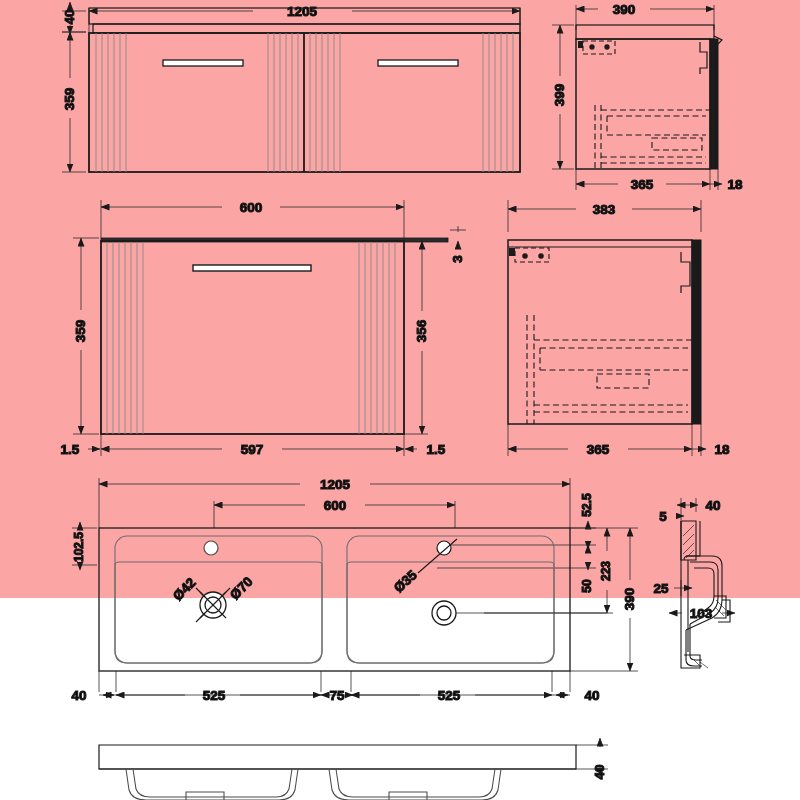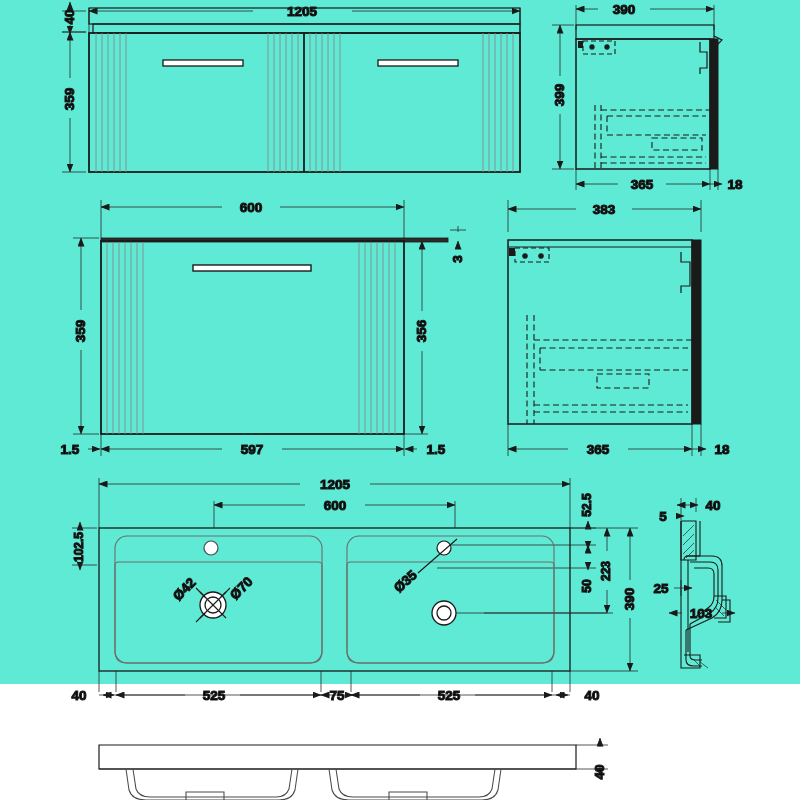--- a/index.html
+++ b/index.html
@@ -2,21 +2,21 @@
 <html><head>
 <meta charset="utf-8">
 <title>Vanity Unit Technical Drawing</title>
 <style>
   html,body{margin:0;padding:0;background:#ffffff;}
   body{
     width:800px;height:800px;
     font-family:"Liberation Sans","DejaVu Sans",sans-serif;
     overflow:hidden;
   }
-  #sheet{position:relative;width:800px;height:684px;background:#5eead4;}
+  #sheet{position:relative;width:800px;height:598px;background:#fca5a5;}
   svg{display:block;}
   .dimtext{
     font-family:"Liberation Sans","DejaVu Sans",sans-serif;
     font-weight:bold;
     font-size:13.5px;
     fill:#000;
     text-anchor:middle;
     dominant-baseline:middle;
   }
   .dimtext.small{font-size:12px;}

